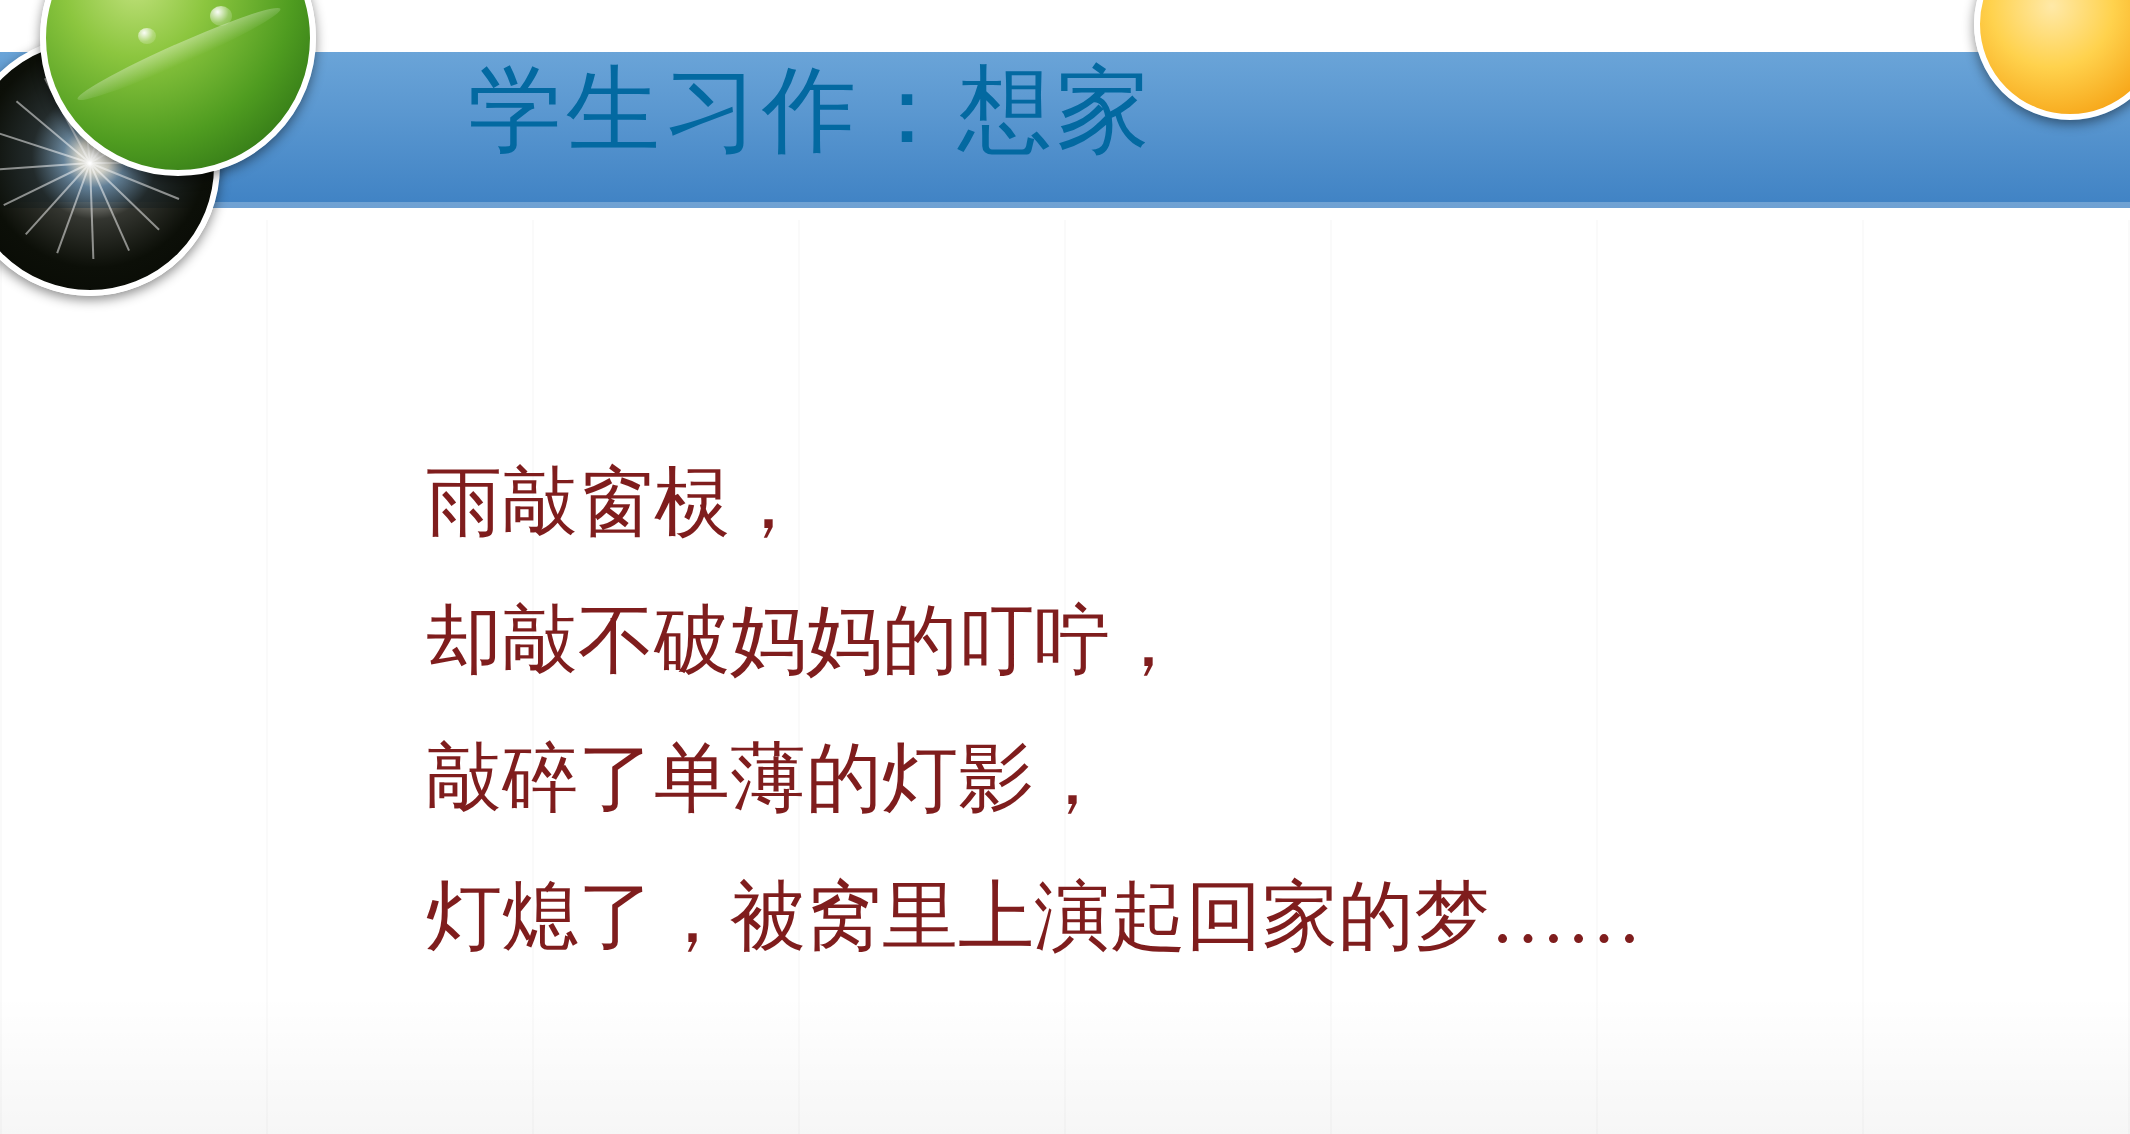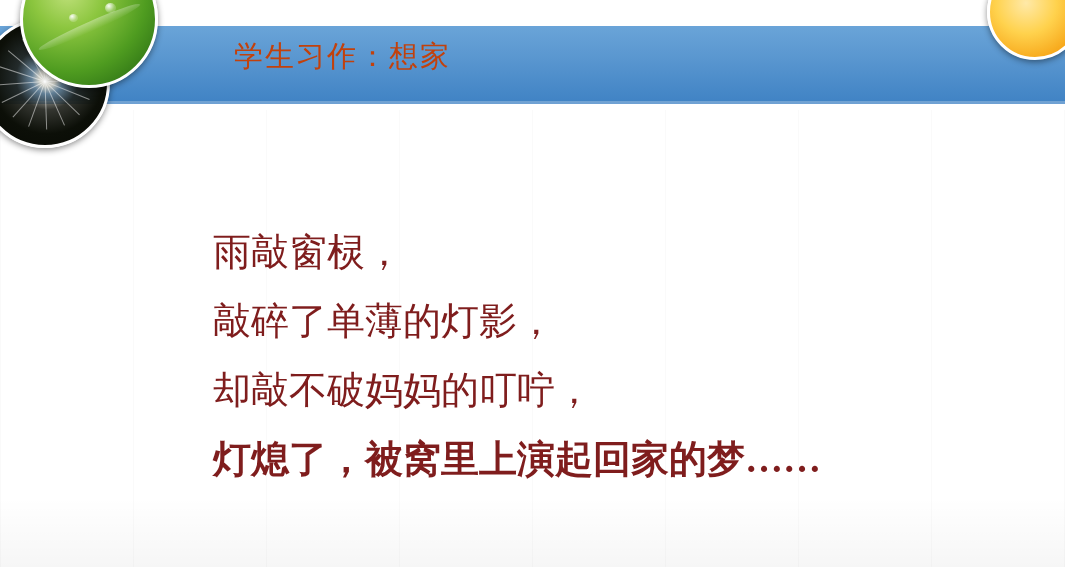--- a/index.html
+++ b/index.html
@@ -60,23 +60,23 @@
     bottom: 0;
     width: 100%;
     height: 3px;
     background: rgba(255,255,255,0.25);
   }
   .title-text {
     position: absolute;
     left: 234px;
     top: 32px;
     font-family: "Liberation Serif", serif;
-    font-size: 29px;
+    font-size: 47px;
     line-height: 48px;
-    color: #c2410c;
+    color: #0369a1;
     letter-spacing: 2px;
     white-space: nowrap;
     z-index: 5;
   }
 
   
   .deco-left {
     position: absolute;
     left: -54px;
     top: -34px;
@@ -162,21 +162,21 @@
   }
   .poem-line {
     font-family: "Liberation Serif", serif;
     font-size: 38px;
     line-height: 69px;
     color: #7f1d1d;
     white-space: nowrap;
     font-weight: 400;
   }
   .poem-line.last {
-    font-weight: 700;
+    font-weight: 400;
   }
 </style>
 </head>
 <body>
 
 <div class="slide">
 
   <div class="bg-stripes"></div>
   <div class="bg-bottomfade"></div>
 
@@ -212,18 +212,18 @@
       <span class="drop d4"></span>
     </div>
   </div>
 
   <div class="deco-right">
     <div class="circle circle-sun"></div>
   </div>
 
   <div class="poem">
     <div class="poem-line">雨敲窗棂，</div>
+    <div class="poem-line">却敲不破妈妈的叮咛，</div>
     <div class="poem-line">敲碎了单薄的灯影，</div>
-    <div class="poem-line">却敲不破妈妈的叮咛，</div>
     <div class="poem-line last">灯熄了，被窝里上演起回家的梦……</div>
   </div>
 
 </div>
 
 </body></html>

